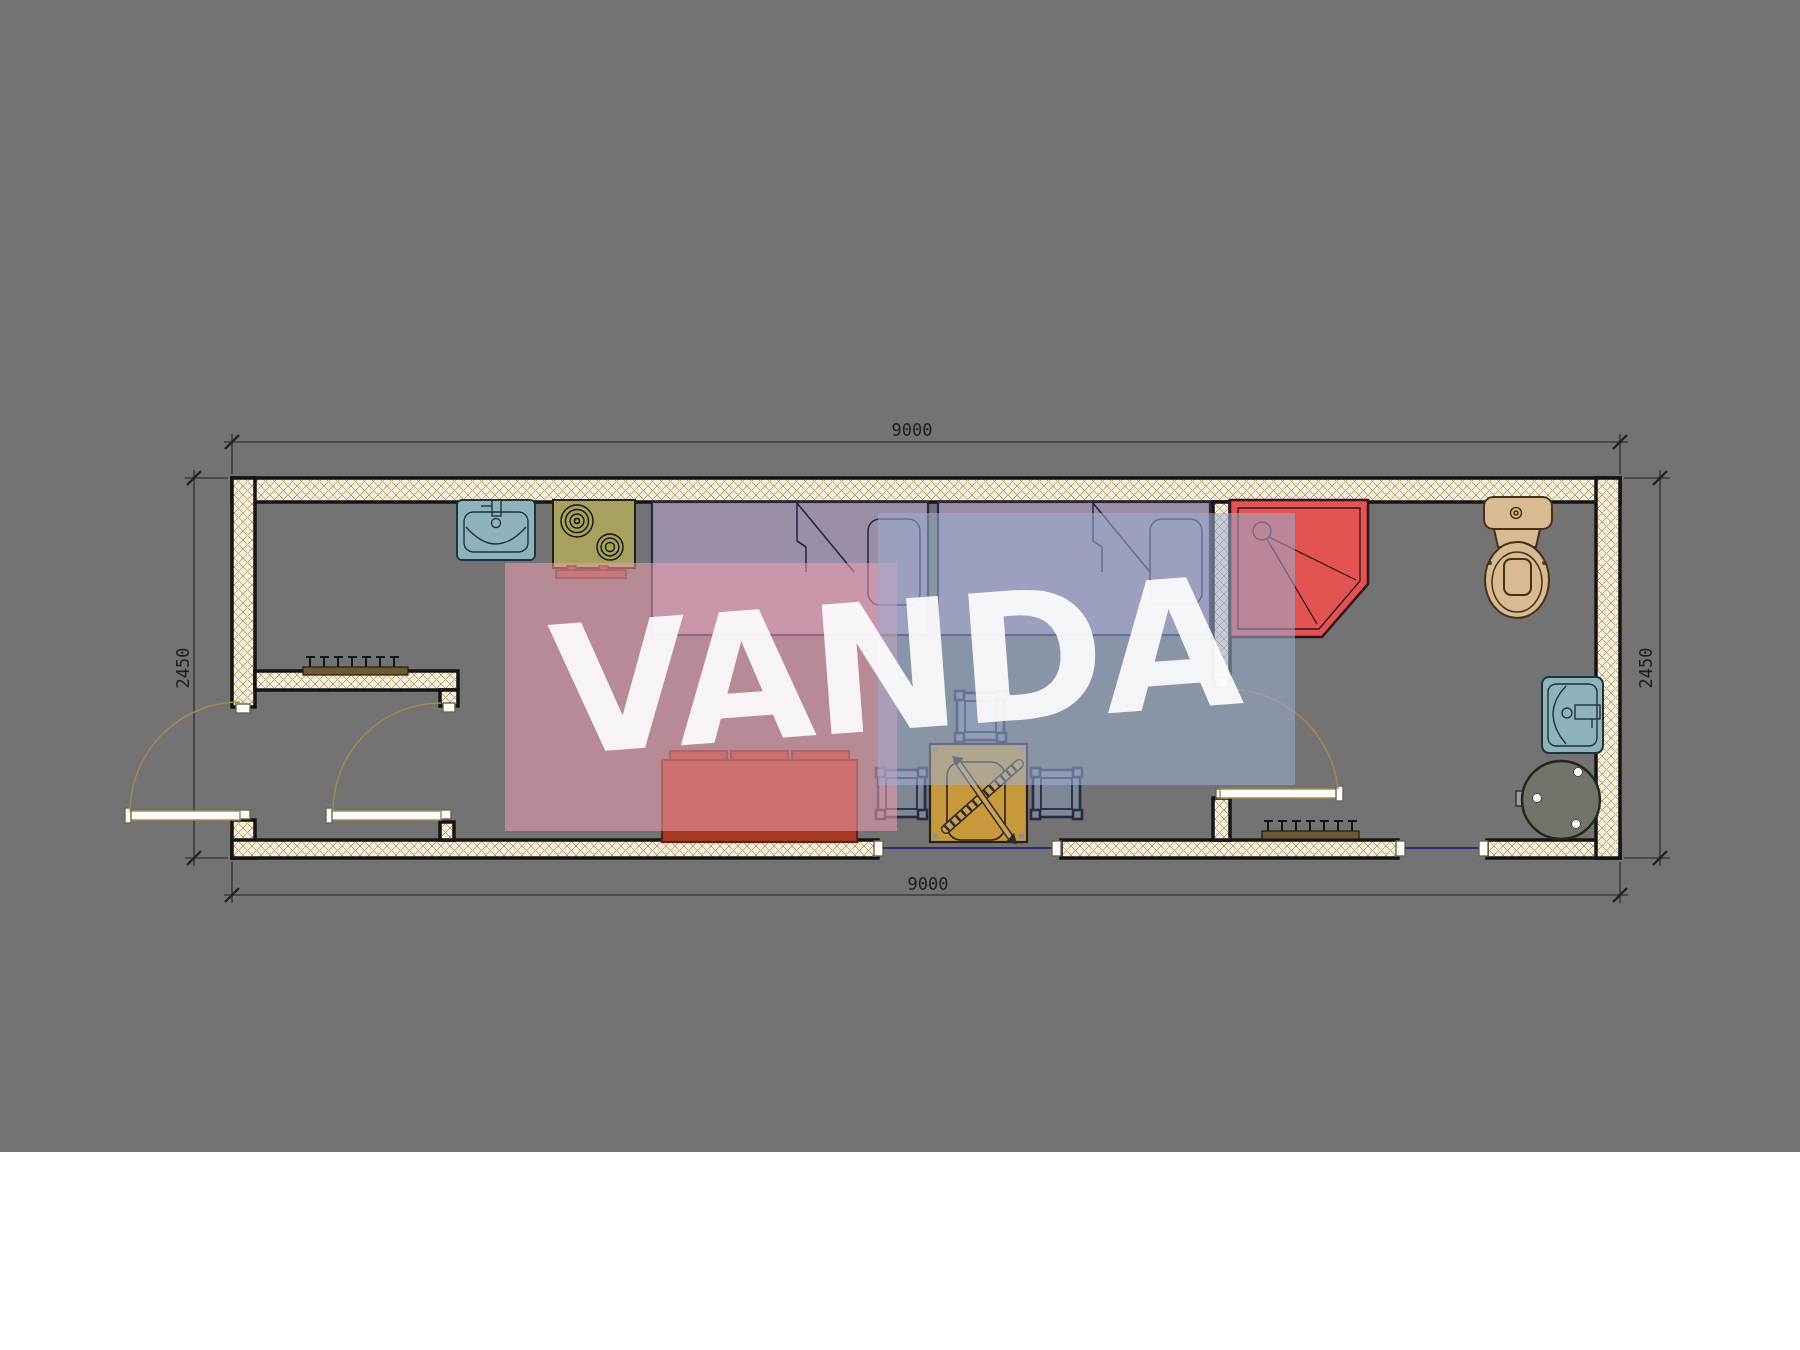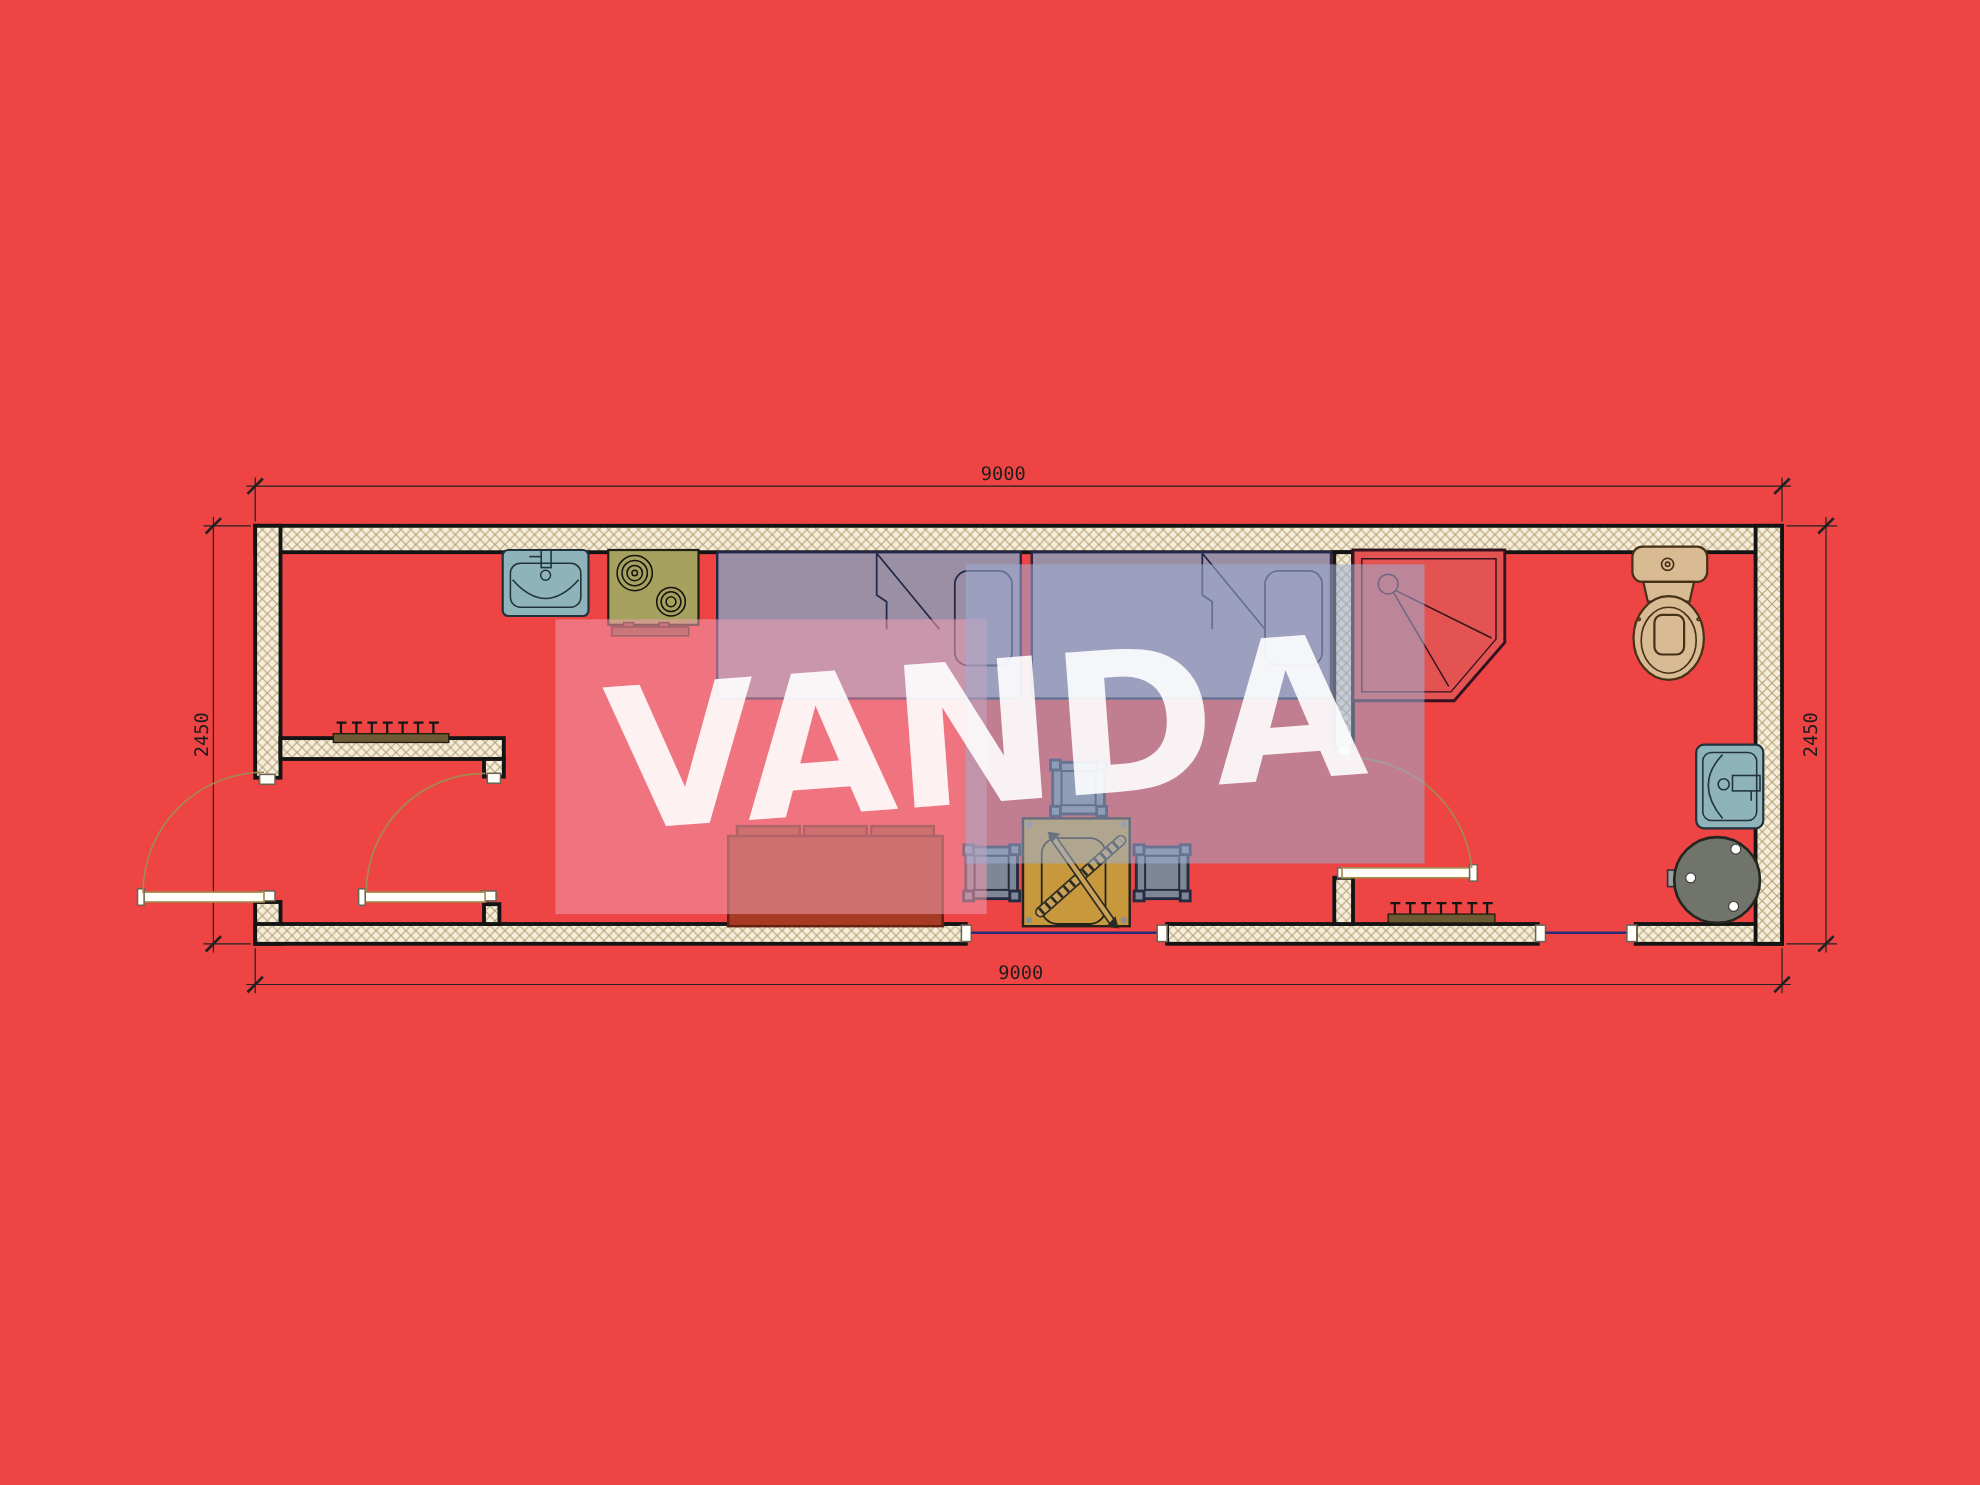--- a/index.html
+++ b/index.html
@@ -1,16 +1,16 @@
 <!DOCTYPE html>
 <html style="--wall-line: #141414; --wall-hatch-bg: #f5eedd; --wall-hatch-line: #b7a172; --bed: #9b8fa6; --bed-line: #23284a; --shower: #e25352; --shower-line: #361220; --sofa: #a63a22; --sofa-line: #651f10; --table: #c8993c; --stick: #caa257; --stool: #7e8795; --fixture-teal: #8fb3ba; --stove: #a6a15e; --stove-handle: #9c4a3a; --toilet: #d8bb92; --toilet-line: #463018; --boiler: #70746a; --coat-rack: #6b5a33; --door-arc: #a58a4f; --window-line: #2b2b7a; --dim-line: #222222; --watermark-pink: rgba(240,157,177,0.55); --watermark-blue: rgba(157,175,210,0.55);"><head>
 <meta charset="utf-8">
 <style>
   html,body{margin:0;padding:0;background:#ffffff;}
-  .canvas{position:relative;width:1800px;height:1350px;background:#ef4444;overflow:hidden;
+  .canvas{position:relative;width:1800px;height:1152px;background:#737373;overflow:hidden;
           font-family:"DejaVu Sans", sans-serif;}
   svg{position:absolute;left:0;top:0;}
 
   
   .wall      {fill:url(#hatch); stroke:var(--wall-line); stroke-width:3.5;}
   .stub      {fill:#fffef8; stroke:#6b6455; stroke-width:1.4;}
   .leaf      {fill:#fffef8; stroke:var(--door-arc); stroke-width:1.5;}
   .arc       {fill:none; stroke:var(--door-arc); stroke-width:1.5;}
   .winline   {stroke:var(--window-line); stroke-width:2.2;}
   .dim       {stroke:var(--dim-line); stroke-width:1.1; fill:none;}

